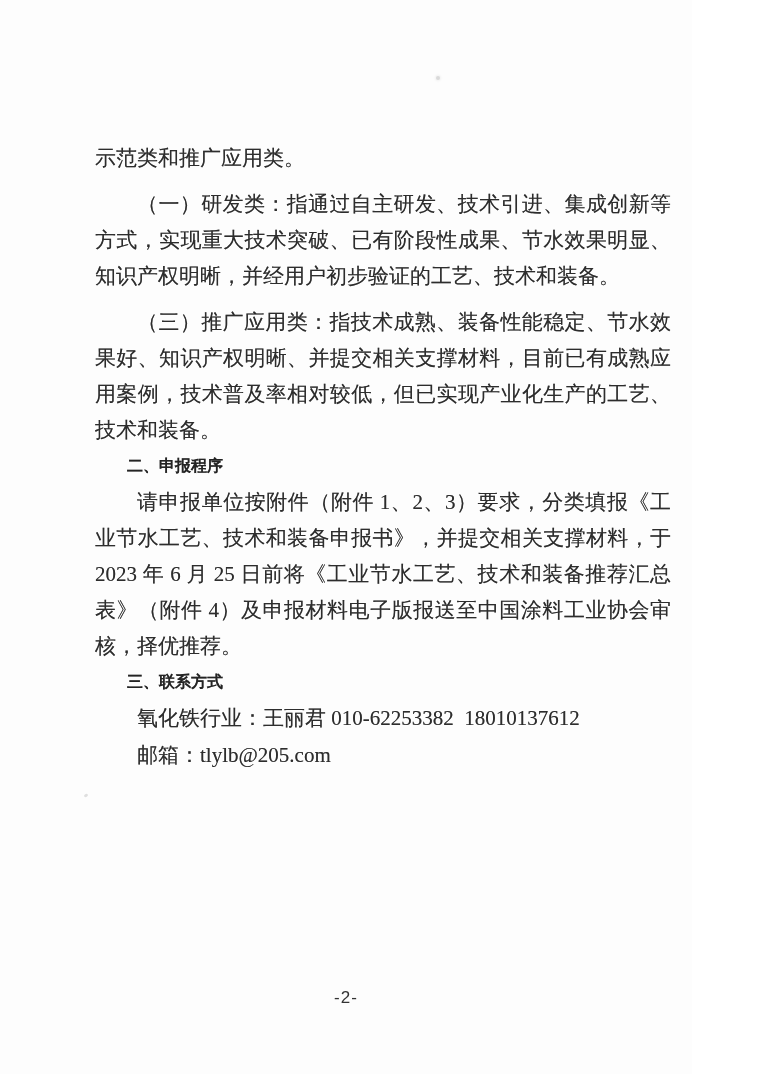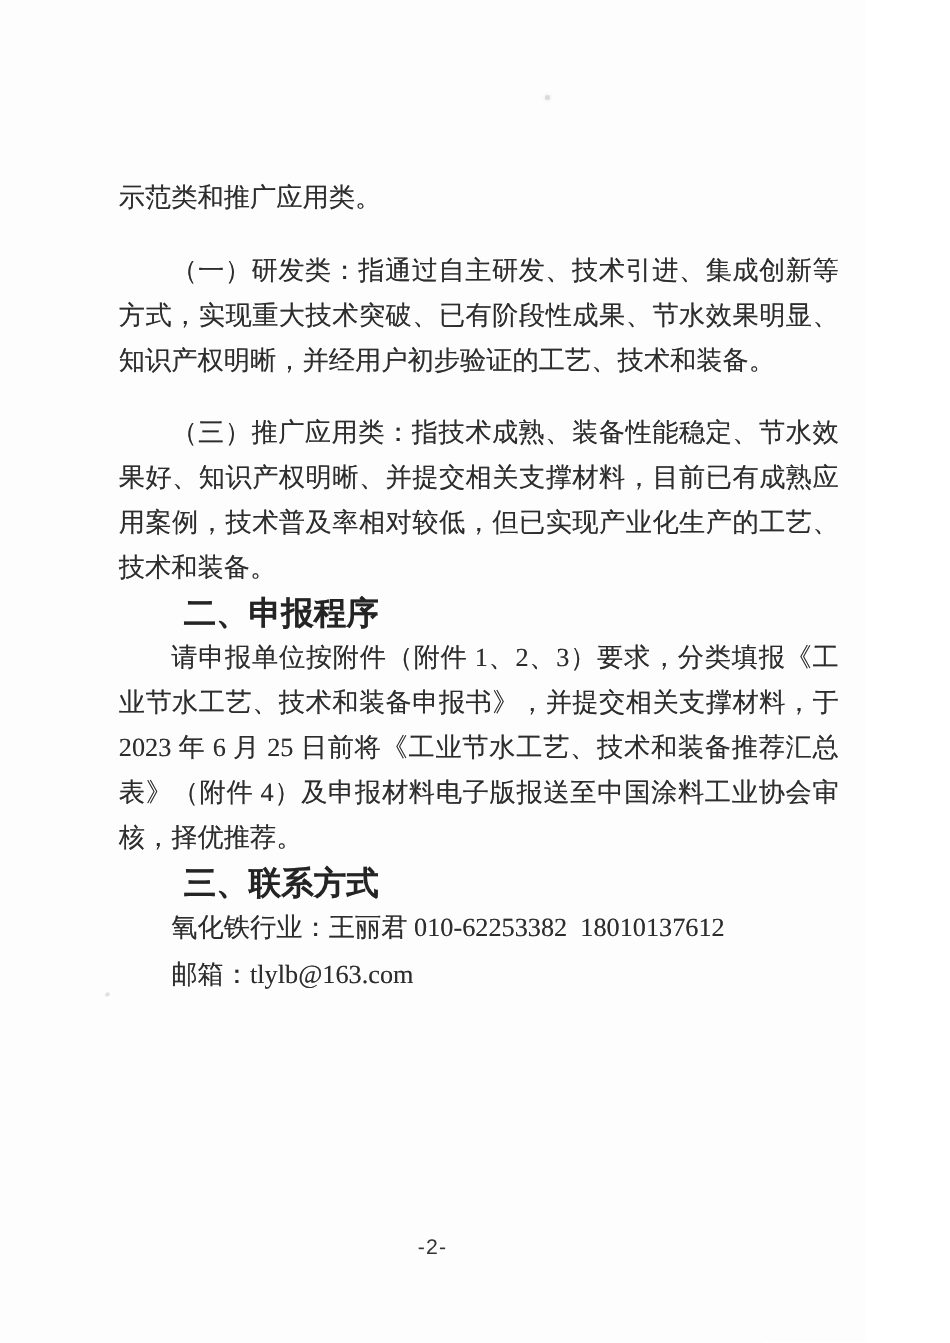--- a/index.html
+++ b/index.html
@@ -27,27 +27,27 @@
   .para {
     margin: 0;
     text-align: justify;
     text-justify: inter-ideograph;
     text-shadow: 0 0 0.5px rgba(60,60,60,0.55);
   }
   .para.indent {
     text-indent: 2em;
   }
   .para.gap {
-    margin-top: 22px;
+    margin-top: 10px;
   }
   .heading {
     margin: 0;
     font-family: "Liberation Sans", sans-serif;
     font-weight: bold;
-    font-size: 26px;
+    font-size: 16px;
     line-height: 36px;
     text-indent: 2em;
     color: #242424;
     text-shadow: 0 0 0.5px rgba(40,40,40,0.5);
   }
   .contact-line {
     margin: 0;
     text-indent: 2em;
     line-height: 37px;
     white-space: pre-wrap;
@@ -106,19 +106,19 @@
     <h2 class="heading">二、申报程序</h2>
 
     <p class="para indent">请申报单位按附件（附件 1、2、3）要求，分类填报《工业节水工艺、技术和装备申报书》，并提交相关支撑材料，于 2023 年 6 月 25 日前将《工业节水工艺、技术和装备推荐汇总表》（附件 4）及申报材料电子版报送至中国涂料工业协会审核，择优推荐。</p>
 
     <h2 class="heading">三、联系方式</h2>
 
 
 
     <p class="contact-line">氧化铁行业：王丽君 010-62253382  18010137612</p>
 
-    <p class="contact-line">邮箱：tlylb@163.com</p>
+    <p class="contact-line">邮箱：tlylb@205.com</p>
 
   </div>
 
   <div class="footer-page-number">-2-</div>
 
 </div>
 
 </body></html>

